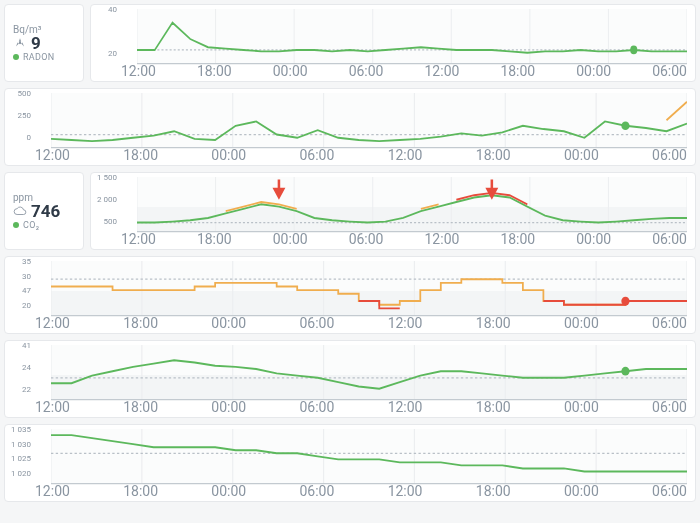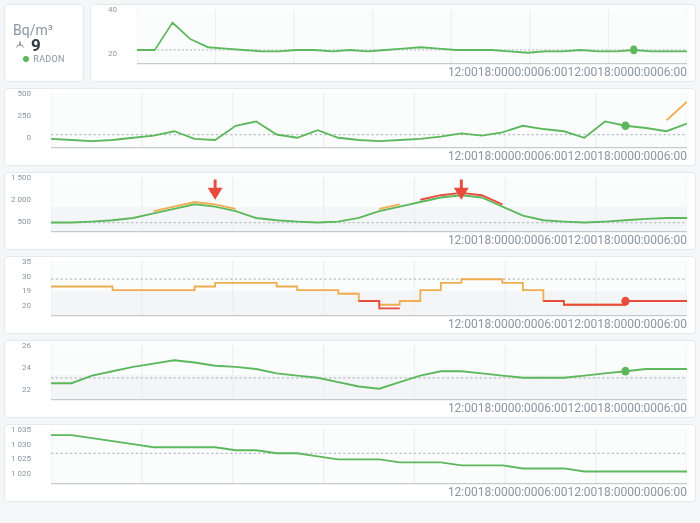--- a/index.html
+++ b/index.html
@@ -35,37 +35,37 @@
   }
   .metric{
     width:80px;
     height:78px;
     display:flex;
     flex-direction:column;
     justify-content:center;
     padding:6px 8px;
     flex:0 0 80px;
   }
-  .metric .unit{font-size:14px;color:var(--muted);line-height:1;}
+  .metric .unit{font-size:10px;color:var(--muted);line-height:1;}
   .metric .value-line{display:flex;align-items:center;gap:4px;}
   .metric .icon{width:14px;height:14px;display:flex;align-items:center;justify-content:center;color:var(--muted);}
   .metric .icon svg{width:14px;height:14px;stroke:var(--muted);fill:none;stroke-width:1.5;}
   .metric .value{font-size:17px;font-weight:700;color:var(--text);line-height:1;}
-  .metric .label-line{display:flex;align-items:center;gap:4px;margin-top:0;justify-content:center;}
+  .metric .label-line{display:flex;align-items:center;gap:4px;margin-top:0;}
   .metric .dot{width:6px;height:6px;border-radius:50%;}
   .metric .label{font-size:9px;color:var(--muted);letter-spacing:0.3px;}
   .chart{
     flex:1;
     height:78px;
     position:relative;
     padding:4px 8px 0 46px;
   }
   .chart svg{display:block;width:100%;height:100%;}
   .ylab{position:absolute;left:2px;font-size:8px;color:var(--muted);text-align:right;width:24px;}
-  .xlabels{position:absolute;bottom:2px;left:30px;right:8px;display:flex;justify-content:flex-end;font-size:12px;color:var(--muted);}
+  .xlabels{position:absolute;bottom:2px;left:30px;right:8px;display:flex;justify-content:space-between;font-size:14px;color:var(--muted);}
   .plotbg{fill:#fbfcfc;}
   .shade{fill:#f3f5f6;}
   .baseline{stroke:var(--axis);stroke-width:1;}
   .gridline{stroke:var(--grid);stroke-width:1;}
   .dashline{stroke:var(--dash);stroke-width:1;stroke-dasharray:2 2;}
   .series-green{stroke:var(--green);stroke-width:1.5;fill:none;}
   .series-orange{stroke:var(--orange);stroke-width:1.5;fill:none;}
   .series-red{stroke:var(--red);stroke-width:1.5;fill:none;}
   .marker-green{fill:var(--green);}
   .marker-red{fill:var(--red);}
@@ -151,20 +151,35 @@
           <span>00:00</span>
           <span>06:00</span>
           <span>12:00</span>
           <span>18:00</span>
           <span>00:00</span>
           <span>06:00</span>
         </div>
       </div>
     </div>
     <div class="row">
+      <div class="card metric">
+        <div class="unit">ppm</div>
+        <div class="value-line">
+          <span class="icon">
+            <svg viewBox="0 0 24 24">
+              <path d="M7 18a5 5 0 0 1 0-10 6 6 0 0 1 11 2 4 4 0 0 1 0 8Z"></path>
+            </svg>
+          </span>
+          <span class="value">746</span>
+        </div>
+        <div class="label-line">
+          <span class="dot" style="background:#5cb85c"></span>
+          <span class="label">CO₂</span>
+        </div>
+      </div>
       <div class="card chart">
         <div class="ylab" style="top:0px">1 500</div>
         <div class="ylab" style="top:22px">2 000</div>
         <div class="ylab" style="top:44px">500</div>
         <svg viewBox="0 0 540 58" preserveAspectRatio="none">
           <rect class="plotbg" x="0" y="0" width="540" height="44"></rect>
           <rect class="shade" x="0" y="24.200000000000003" width="540" height="19.8"></rect>
           <line class="gridline" x1="0" y1="0" x2="0" y2="44"></line>
           <line class="gridline" x1="77.14285714285714" y1="0" x2="77.14285714285714" y2="44"></line>
           <line class="gridline" x1="154.28571428571428" y1="0" x2="154.28571428571428" y2="44"></line>
@@ -196,21 +211,21 @@
           <span>18:00</span>
           <span>00:00</span>
           <span>06:00</span>
         </div>
       </div>
     </div>
     <div class="row">
       <div class="card chart">
         <div class="ylab" style="top:0px">35</div>
         <div class="ylab" style="top:14.666666666666664px">30</div>
-        <div class="ylab" style="top:29.33333333333333px">19</div>
+        <div class="ylab" style="top:29.33333333333333px">47</div>
         <div class="ylab" style="top:44px">20</div>
         <svg viewBox="0 0 540 58" preserveAspectRatio="none">
           <rect class="plotbg" x="0" y="0" width="540" height="44"></rect>
           <rect class="shade" x="0" y="24.200000000000003" width="540" height="19.8"></rect>
           <line class="gridline" x1="0" y1="0" x2="0" y2="44"></line>
           <line class="gridline" x1="77.14285714285714" y1="0" x2="77.14285714285714" y2="44"></line>
           <line class="gridline" x1="154.28571428571428" y1="0" x2="154.28571428571428" y2="44"></line>
           <line class="gridline" x1="231.42857142857142" y1="0" x2="231.42857142857142" y2="44"></line>
           <line class="gridline" x1="308.57142857142856" y1="0" x2="308.57142857142856" y2="44"></line>
           <line class="gridline" x1="385.7142857142857" y1="0" x2="385.7142857142857" y2="44"></line>
@@ -229,21 +244,21 @@
           <span>06:00</span>
           <span>12:00</span>
           <span>18:00</span>
           <span>00:00</span>
           <span>06:00</span>
         </div>
       </div>
     </div>
     <div class="row">
       <div class="card chart">
-        <div class="ylab" style="top:0px">26</div>
+        <div class="ylab" style="top:0px">41</div>
         <div class="ylab" style="top:22px">24</div>
         <div class="ylab" style="top:44px">22</div>
         <svg viewBox="0 0 540 58" preserveAspectRatio="none">
           <rect class="plotbg" x="0" y="0" width="540" height="44"></rect>
           <rect class="shade" x="0" y="24.200000000000003" width="540" height="19.8"></rect>
           <line class="gridline" x1="0" y1="0" x2="0" y2="44"></line>
           <line class="gridline" x1="77.14285714285714" y1="0" x2="77.14285714285714" y2="44"></line>
           <line class="gridline" x1="154.28571428571428" y1="0" x2="154.28571428571428" y2="44"></line>
           <line class="gridline" x1="231.42857142857142" y1="0" x2="231.42857142857142" y2="44"></line>
           <line class="gridline" x1="308.57142857142856" y1="0" x2="308.57142857142856" y2="44"></line>

